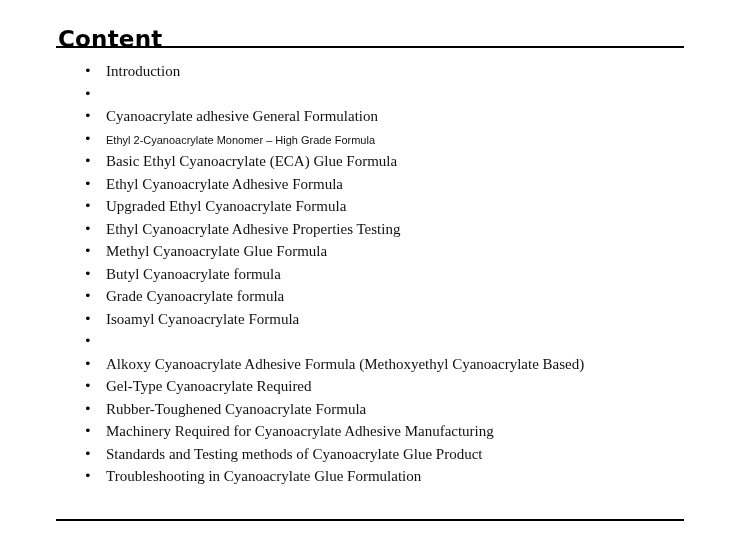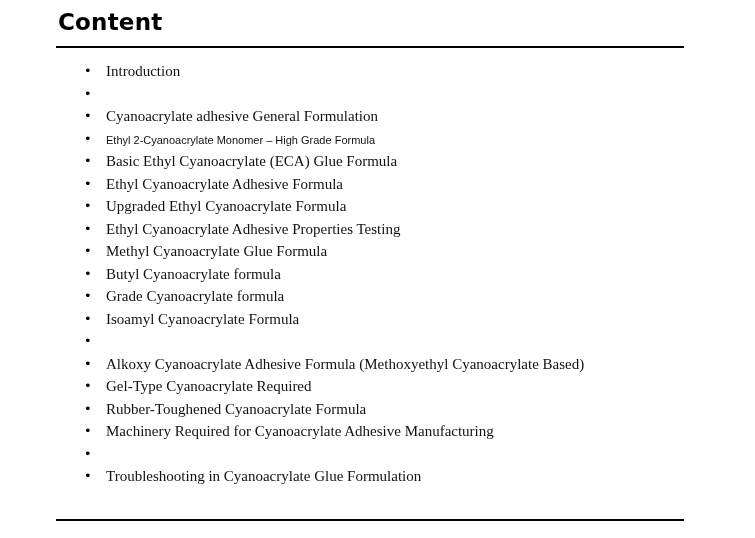--- a/index.html
+++ b/index.html
@@ -1,18 +1,18 @@
 <!DOCTYPE html>
 <html><head>
 <meta charset="utf-8">
 <style>
   html, body { margin: 0; padding: 0; background: #ffffff; }
   body { width: 755px; height: 538px; position: relative; overflow: hidden; }
   .title {
-    position: absolute; left: 58px; top: 9px;
+    position: absolute; left: 58px; top: 26px;
     font-family: "DejaVu Sans", sans-serif; font-weight: bold;
     font-size: 23px; color: #000; letter-spacing: 0.2px;
   }
   .rule { position: absolute; left: 56px; width: 628px; height: 1.5px; background: #000; }
   .rule.top { top: 46px; }
   .rule.bottom { top: 519px; }
   ul.toc {
     position: absolute; left: 0; top: 60px; margin: 0; padding: 0; list-style: none;
   }
   ul.toc li {
@@ -43,17 +43,17 @@
   <li><span class="bullet">•</span><span class="label">Ethyl Cyanoacrylate Adhesive Properties Testing</span></li>
   <li><span class="bullet">•</span><span class="label">Methyl Cyanoacrylate Glue Formula</span></li>
   <li><span class="bullet">•</span><span class="label">Butyl Cyanoacrylate formula</span></li>
   <li><span class="bullet">•</span><span class="label">Grade Cyanoacrylate formula</span></li>
   <li><span class="bullet">•</span><span class="label">Isoamyl Cyanoacrylate Formula</span></li>
   <li><span class="bullet">•</span></li>
   <li><span class="bullet">•</span><span class="label">Alkoxy Cyanoacrylate Adhesive Formula (Methoxyethyl Cyanoacrylate Based)</span></li>
   <li><span class="bullet">•</span><span class="label">Gel-Type Cyanoacrylate Required</span></li>
   <li><span class="bullet">•</span><span class="label">Rubber-Toughened Cyanoacrylate Formula</span></li>
   <li><span class="bullet">•</span><span class="label">Machinery Required for Cyanoacrylate Adhesive Manufacturing</span></li>
-  <li><span class="bullet">•</span></li>
+  <li><span class="bullet">•</span><span class="label">Standards and Testing methods of Cyanoacrylate Glue Product</span></li>
   <li><span class="bullet">•</span><span class="label">Troubleshooting in Cyanoacrylate Glue Formulation</span></li>
 </ul>
 
 <div class="rule bottom"></div>
 
 </body></html>

